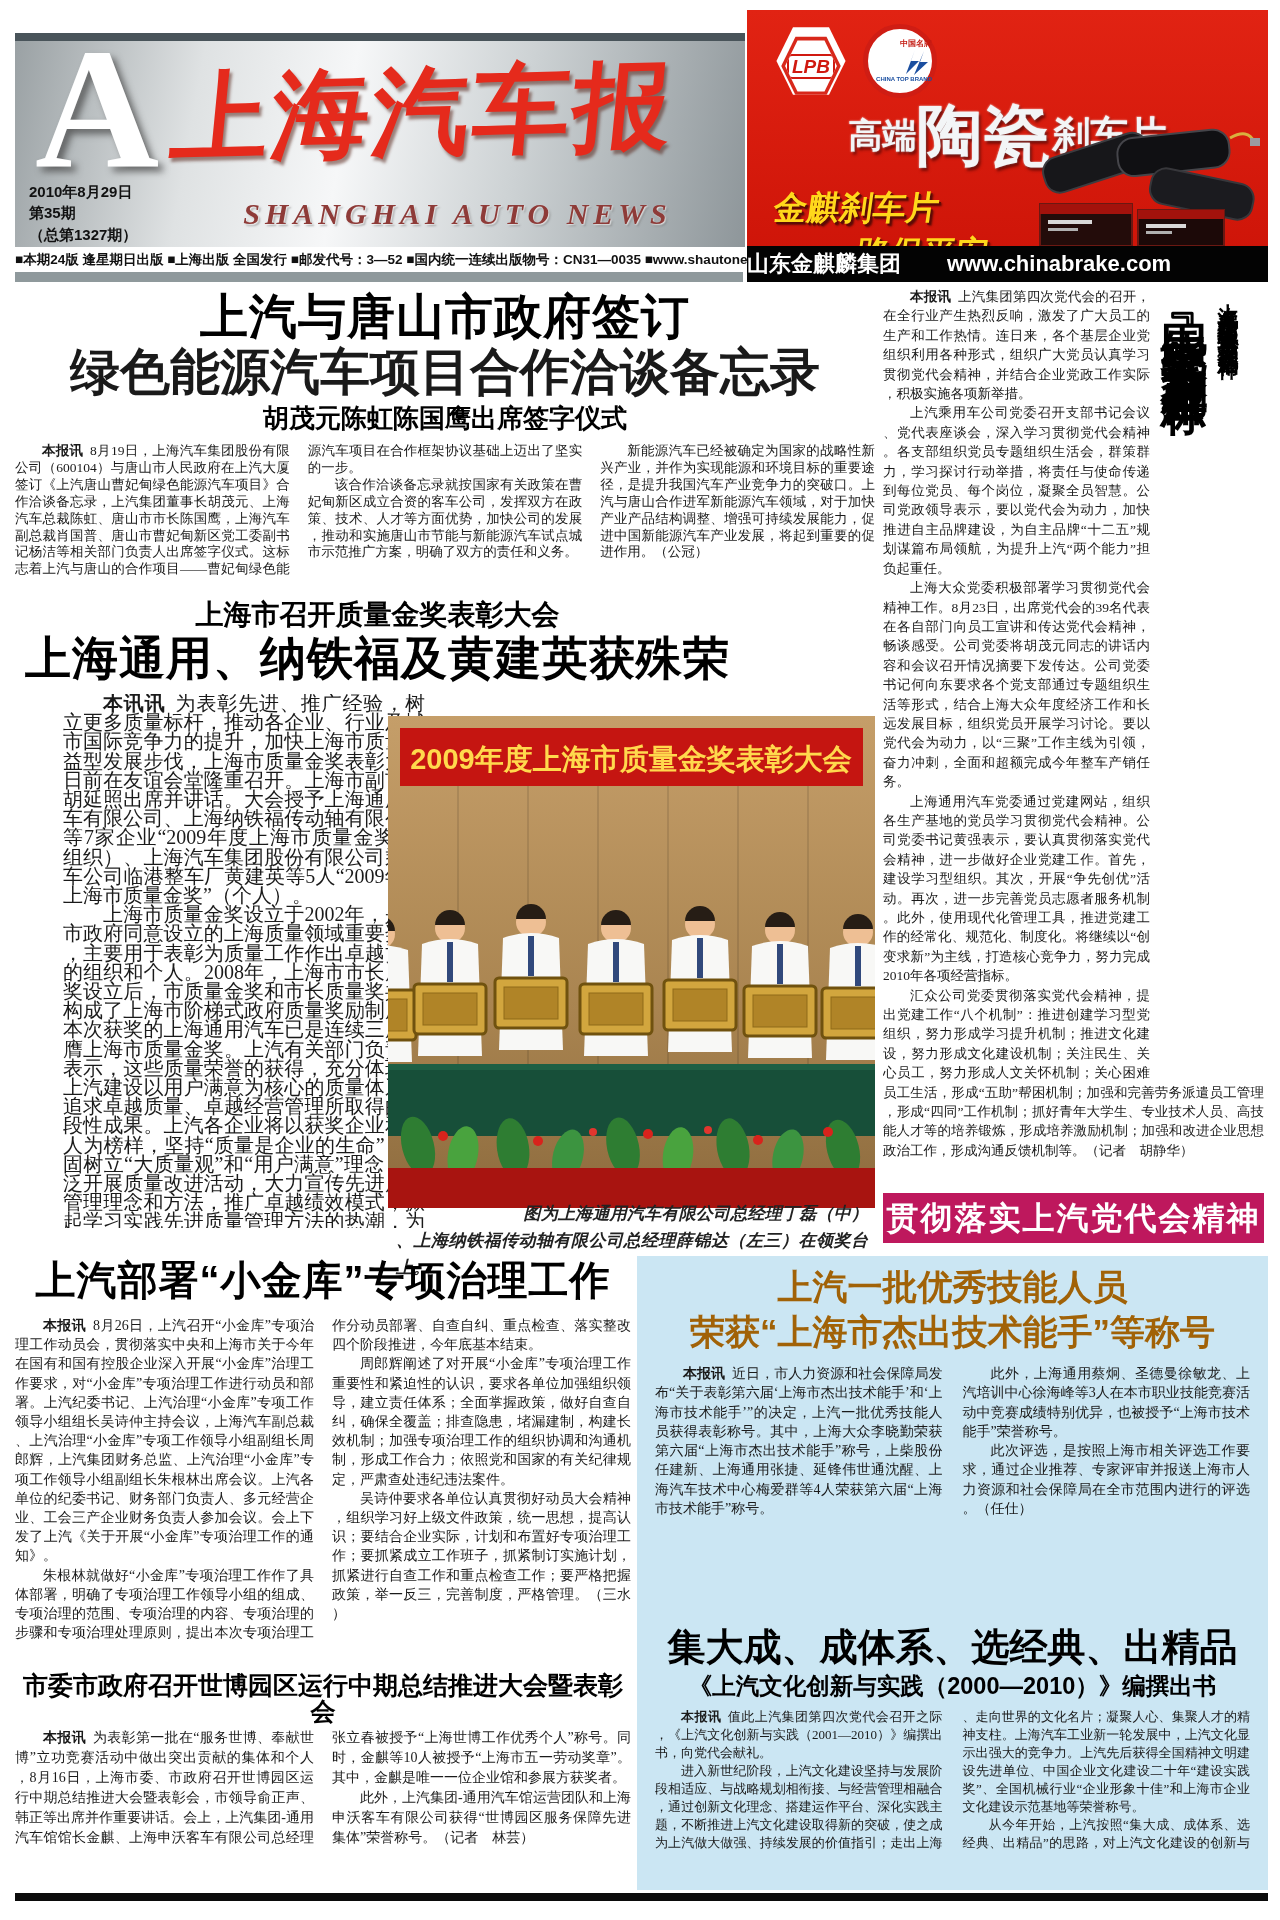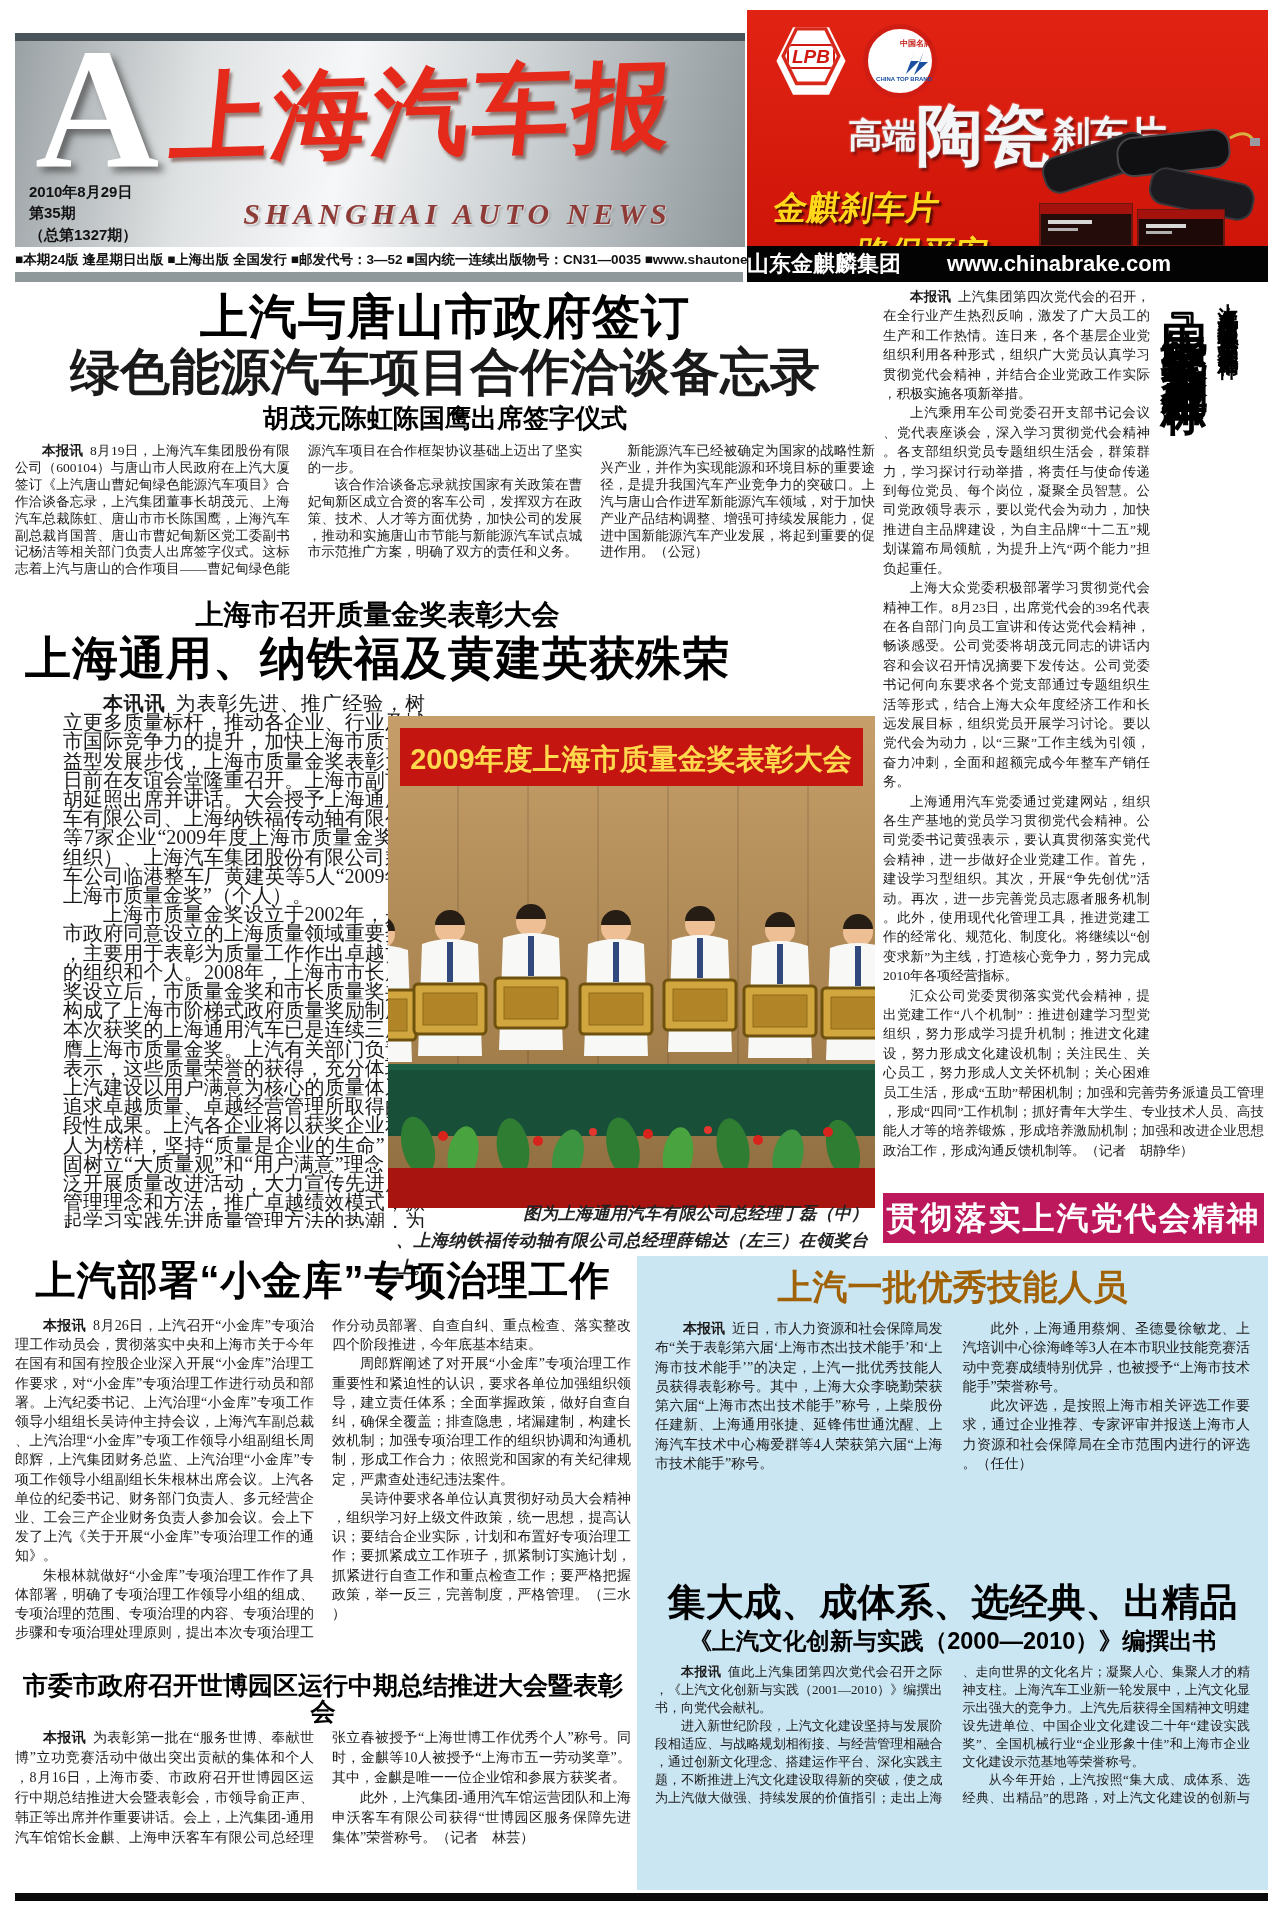--- a/index.html
+++ b/index.html
@@ -43,21 +43,21 @@
   }
   .infobar{
     left:15px;top:251px;width:728px;
     font:700 13.5px/1.3 "Liberation Sans",sans-serif;color:#111;white-space:nowrap;
   }
   .graybar{left:15px;top:272px;width:728px;height:10px;background:#8f999c;}
 
   
   .ad{left:747px;top:10px;width:521px;height:272px;background:linear-gradient(180deg,#e12313,#cc1307);}
   .ad-logos{position:absolute;left:28px;top:14px;display:flex;gap:16px;align-items:center;}
-  .hex{width:72px;height:72px;background:#fff;clip-path:polygon(25% 3%,75% 3%,98% 50%,75% 97%,25% 97%,2% 50%);display:flex;align-items:flex-start;justify-content:center;}
+  .hex{width:72px;height:72px;background:#fff;clip-path:polygon(25% 3%,75% 3%,98% 50%,75% 97%,25% 97%,2% 50%);display:flex;align-items:flex-end;justify-content:center;}
   .hex2{width:62px;height:62px;background:#d8281b;clip-path:polygon(25% 3%,75% 3%,98% 50%,75% 97%,25% 97%,2% 50%);display:flex;align-items:center;justify-content:center;}
   .hex3{width:54px;height:54px;background:#fff;clip-path:polygon(25% 3%,75% 3%,98% 50%,75% 97%,25% 97%,2% 50%);display:flex;align-items:center;justify-content:center;}
   .lpb{font:italic 900 19px/1 "Liberation Sans",sans-serif;color:#d01910;border:2px solid #d01910;border-radius:5px;padding:1px 3px;}
   .circlogo{width:74px;height:74px;border-radius:50%;background:#fff;border:5px solid #cf1d14;display:flex;flex-direction:column;align-items:flex-end;justify-content:center;box-sizing:border-box;}
   .circlogo .cn{font:700 8px/1 "Liberation Sans",sans-serif;color:#c41b12;}
   .circlogo .en{font:700 6px/1 "Liberation Sans",sans-serif;color:#1b4fa0;}
   .ad-headline{position:absolute;left:0;right:0;top:92px;text-align:center;color:#f3f5f7;white-space:nowrap;
     text-shadow:2px 3px 3px rgba(60,0,0,.65),0 0 2px #ffffff;}
   .adh-s{font:700 34px/1 "Liberation Sans",sans-serif;vertical-align:middle;}
   .adh-b{font:900 66px/1 "DejaVu Serif",serif;vertical-align:middle;letter-spacing:2px;}
@@ -300,20 +300,21 @@
 <div class="abs a4">
   <div class="kicker">市委市政府召开世博园区运行中期总结推进大会暨表彰会</div>
   <div class="a4-body jt">
     <p class="bp"><b class="lead">本报讯</b><span>为表彰第一批在“服务世博、奉献世博”立功竞赛活动中做出突出贡献的集体和个人，8月16日，上海市委、市政府召开世博园区运行中期总结推进大会暨表彰会，市领导俞正声、韩正等出席并作重要讲话。会上，上汽集团-通用汽车馆馆长金麒、上海申沃客车有限公司总经理张立春被授予“上海世博工作优秀个人”称号。同时，金麒等10人被授予“上海市五一劳动奖章”。其中，金麒是唯一一位企业馆和参展方获奖者。</span></p>
     <p class="bp">此外，上汽集团-通用汽车馆运营团队和上海申沃客车有限公司获得“世博园区服务保障先进集体”荣誉称号。（记者　林芸）</p>
   </div>
 </div>
 
 <div class="abs bluebox">
   <div class="b1h">上汽一批优秀技能人员</div>
+  <div class="b1h">荣获“上海市杰出技术能手”等称号</div>
   <div class="b1-body jt">
     <p class="bp"><b class="lead">本报讯</b><span>近日，市人力资源和社会保障局发布“关于表彰第六届‘上海市杰出技术能手’和‘上海市技术能手’”的决定，上汽一批优秀技能人员获得表彰称号。其中，上海大众李晓勤荣获第六届“上海市杰出技术能手”称号，上柴股份任建新、上海通用张捷、延锋伟世通沈醒、上海汽车技术中心梅爱群等4人荣获第六届“上海市技术能手”称号。</span></p>
     <p class="bp">此外，上海通用蔡炯、圣德曼徐敏龙、上汽培训中心徐海峰等3人在本市职业技能竞赛活动中竞赛成绩特别优异，也被授予“上海市技术能手”荣誉称号。</p>
     <p class="bp">此次评选，是按照上海市相关评选工作要求，通过企业推荐、专家评审并报送上海市人力资源和社会保障局在全市范围内进行的评选。（任仕）</p>
   </div>
   <div class="b2h">集大成、成体系、选经典、出精品</div>
   <div class="b2sub">《上汽文化创新与实践（2000—2010）》编撰出书</div>
   <div class="b2-body jt">
     <p class="bp"><b class="lead">本报讯</b><span>值此上汽集团第四次党代会召开之际，《上汽文化创新与实践（2001—2010）》编撰出书，向党代会献礼。</span></p>
     <p class="bp">进入新世纪阶段，上汽文化建设坚持与发展阶段相适应、与战略规划相衔接、与经营管理相融合，通过创新文化理念、搭建运作平台、深化实践主题，不断推进上汽文化建设取得新的突破，使之成为上汽做大做强、持续发展的价值指引；走出上海、走向世界的文化名片；凝聚人心、集聚人才的精神支柱。上海汽车工业新一轮发展中，上汽文化显示出强大的竞争力。上汽先后获得全国精神文明建设先进单位、中国企业文化建设二十年“建设实践奖”、全国机械行业“企业形象十佳”和上海市企业文化建设示范基地等荣誉称号。</p>

